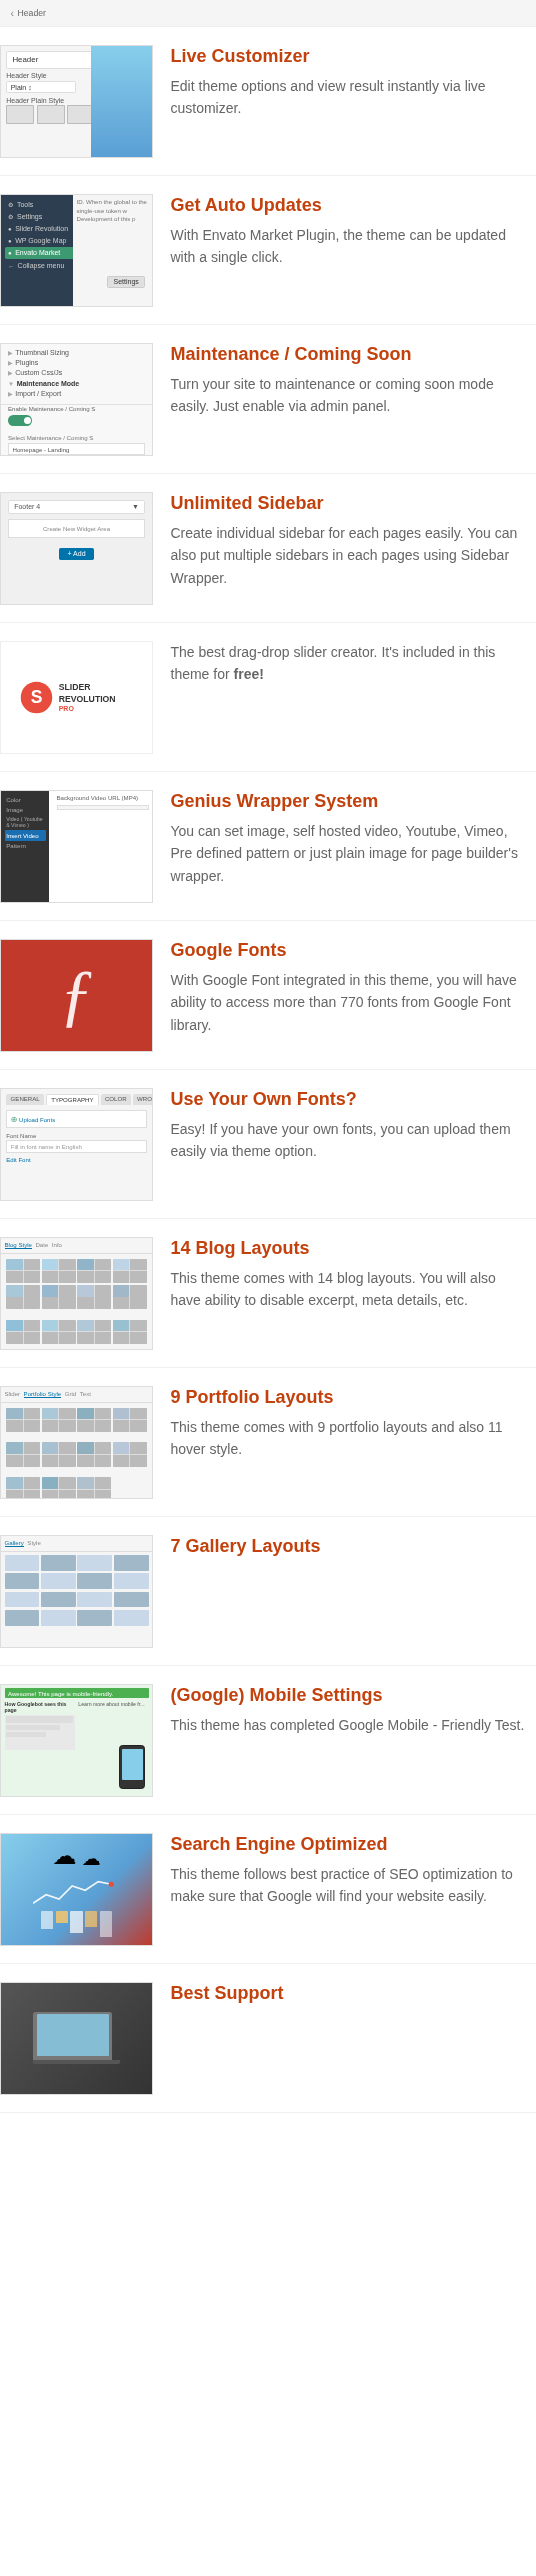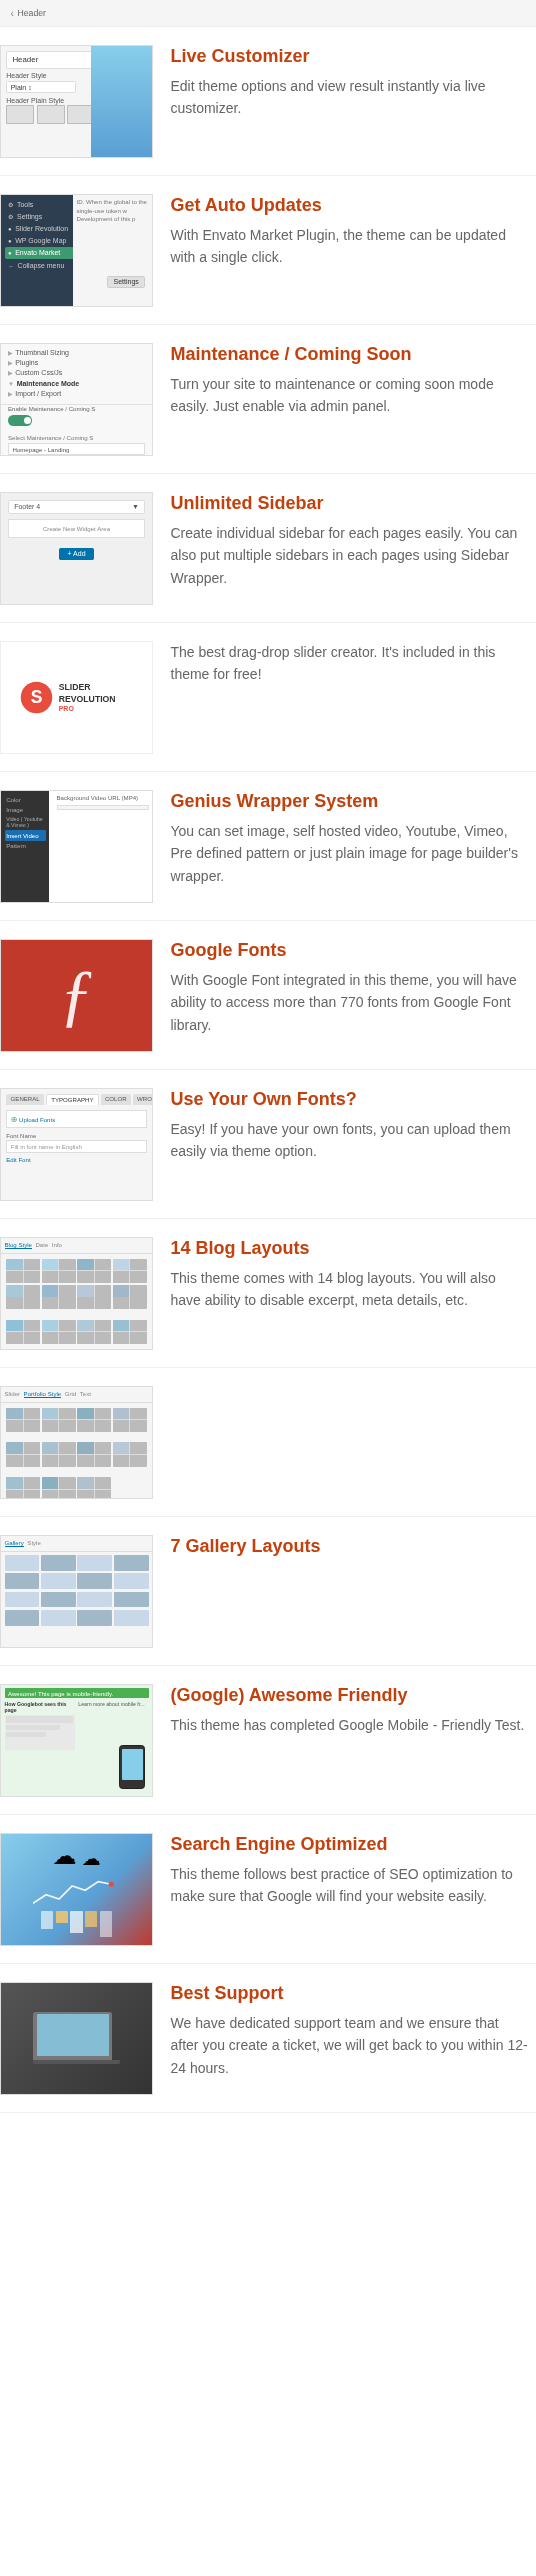--- a/index.html
+++ b/index.html
@@ -482,21 +482,21 @@
       display: flex;
       align-items: center;
       gap: 3.5px;
     }
     .page-back-arrow {
       color: #888;
       font-size: 10.5px;
     }
 
     strong {
-      font-weight: 400;
+      font-weight: 700;
     }
   </style>
 </head>
 <body>
 
 <div class="page-title-row">
   <span class="page-back-arrow">‹</span>
   <span>Header</span>
 </div>
 
@@ -830,20 +830,24 @@
           <div class="layout-thumb-item"></div>
           <div class="layout-thumb-item"></div>
         </div>
       <div class="layout-thumb">
           <div class="layout-thumb-item" style="background:#b0c0cc;"></div>
           <div class="layout-thumb-item"></div>
           <div class="layout-thumb-item"></div>
           <div class="layout-thumb-item"></div>
         </div>
     </div>
+  </div>
+  <div class="feature-text">
+    <h2>9 Portfolio Layouts</h2>
+    <p>This theme comes with 9 portfolio layouts and also 11 hover style.</p>
   </div>
 </div>
 
 <div class="feature-row">
   <div class="feature-image img-gallery">
     <div style="padding:3.5px; font-size:6.1px; border-bottom:0.9px solid #ddd; display:flex; gap:3.5px;">
       <span style="color:#0073aa; border-bottom:0.9px solid #0073aa;">Gallery</span>
       <span style="color:#888;">Style</span>
     </div>
     <div style="padding:3.5px;">
@@ -894,21 +898,21 @@
         <div style="flex:1;">
           <div style="font-size:5.2px; color:#555; line-height:1.4;">Learn more about mobile fr...</div>
         </div>
       </div>
     </div>
     <div class="mobile-phone">
       <div class="mobile-screen"></div>
     </div>
   </div>
   <div class="feature-text">
-    <h2>(Google) Awesome Friendly</h2>
+    <h2>(Google) Mobile Settings</h2>
     <p>This theme has completed Google Mobile - Friendly Test.</p>
   </div>
 </div>
 
 <div class="feature-row">
   <div class="feature-image img-seo">
     <div class="seo-visual">
       <div style="display:flex; justify-content:center; gap:5.2px; align-items:flex-end;">
         <div style="font-size:24.4px;">☁</div>
         <div style="font-size:19px;">☁</div>
@@ -941,16 +945,15 @@
       <div style="position:relative;">
         <div style="width:79px; height:48px; background:#777; border-radius:2.6px 2.6px 0 0; overflow:hidden;">
           <div style="width:72px; height:42px; background:#87CEEB; margin:2.6px auto; border-radius:0.9px; opacity:0.8;"></div>
         </div>
         <div style="width:87px; height:4.4px; background:#555; border-radius:0 0 1.7px 1.7px; margin:0 auto;"></div>
       </div>
     </div>
   </div>
   <div class="feature-text">
     <h2>Best Support</h2>
-    <p>We have dedicated support team and we ensure that after you create a ticket, we will get back to you within 12-24 hours.</p>
   </div>
 </div>
 
 
 </body></html>

